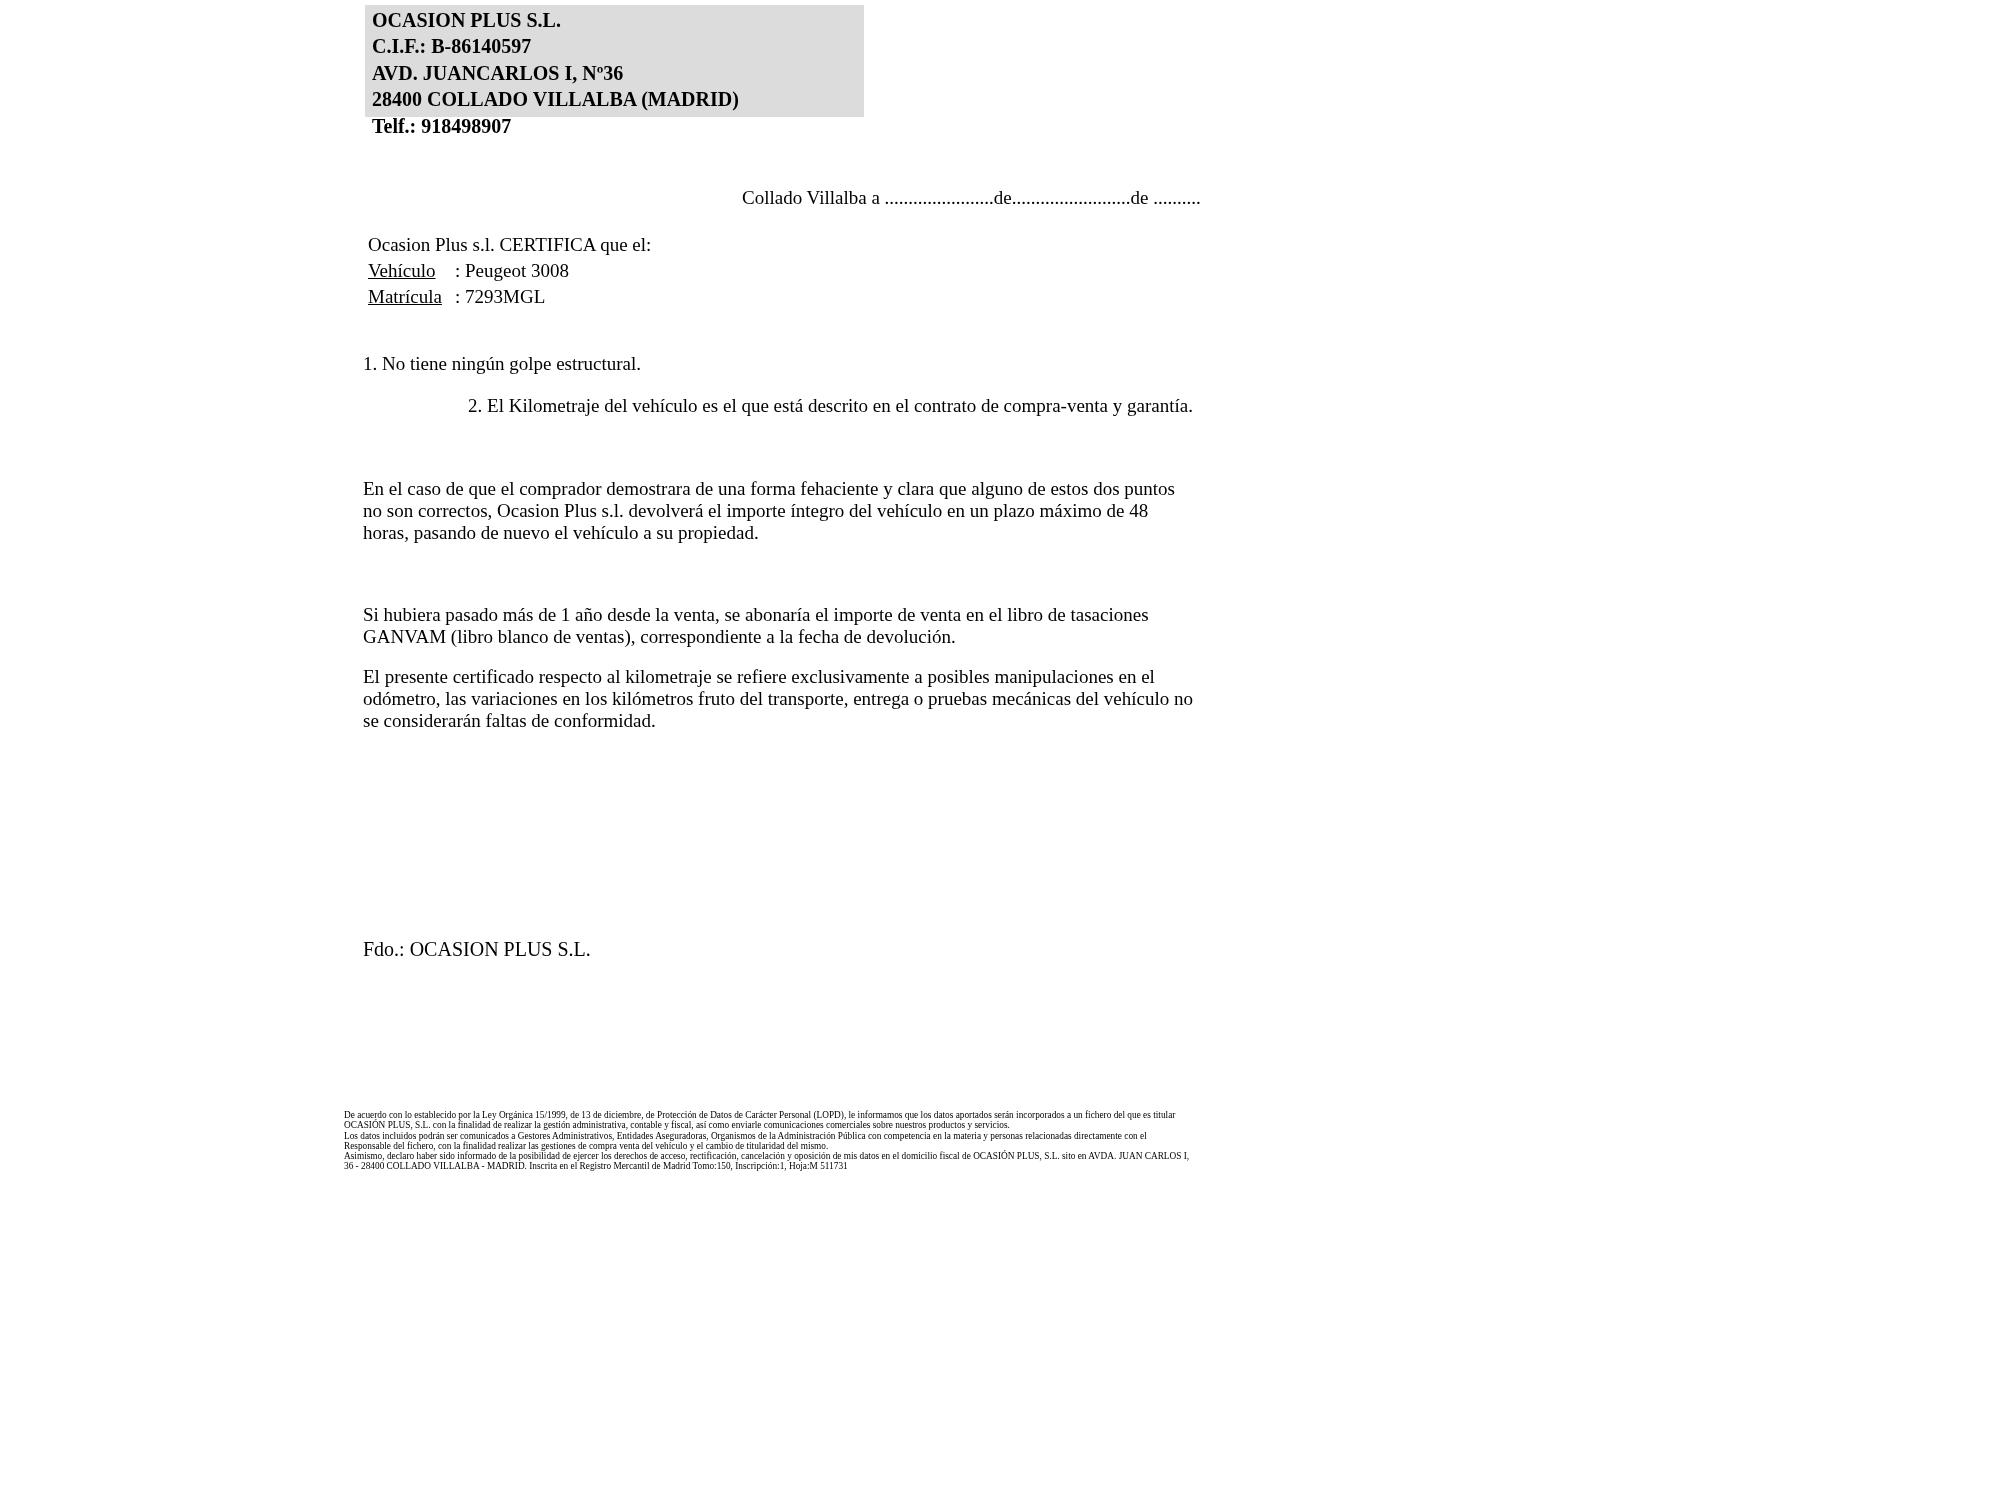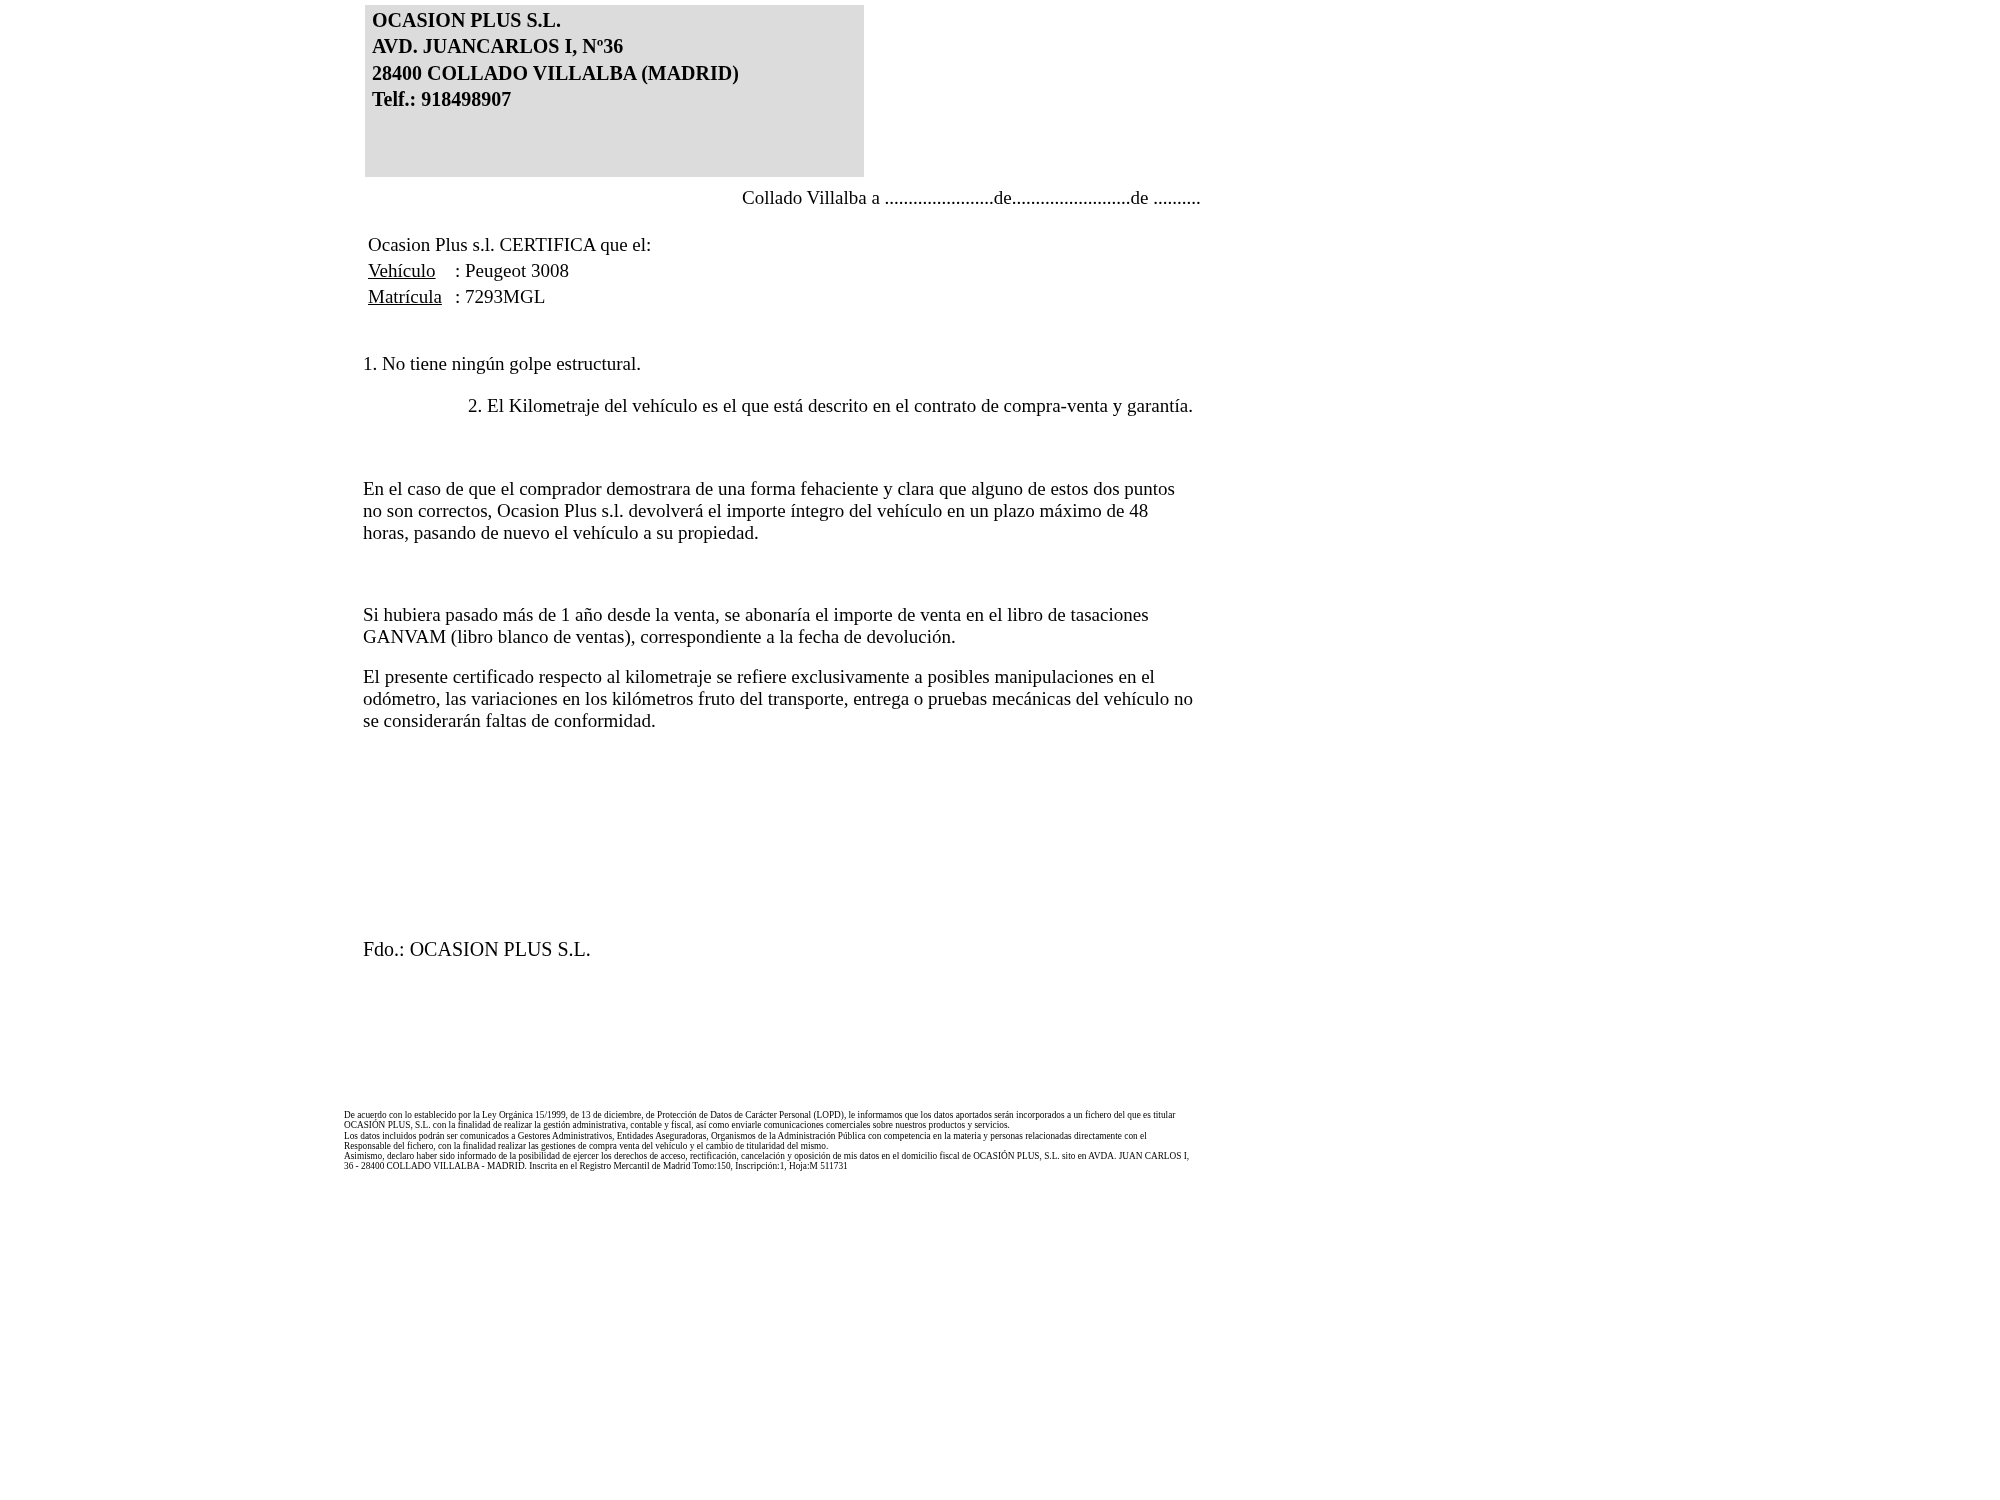--- a/index.html
+++ b/index.html
@@ -12,21 +12,21 @@
     color: #000000;
     overflow: hidden;
   }
   .page { position: absolute; inset: 0; background: #ffffff; }
 
   .company-box {
     position: absolute;
     left: 365px;
     top: 5px;
     width: 499px;
-    height: 172px;
+    height: 112px;
     background: #dcdcdc;
     padding: 2px 0 0 7px;
     font-weight: bold;
     font-size: 20px;
     line-height: 26.4px;
   }
 
   .date-line {
     position: absolute;
     left: 742px;
@@ -69,20 +69,21 @@
     line-height: 10.3px;
   }
 </style>
 </head>
 <body>
 
 <div class="page">
 
   <header class="company-box">
     <div>OCASION PLUS S.L.</div>
+    <div>C.I.F.: B-86140597</div>
     <div>AVD. JUANCARLOS I, Nº36</div>
     <div>28400 COLLADO VILLALBA (MADRID)</div>
     <div>Telf.: 918498907</div>
   </header>
 
   <div class="date-line">Collado Villalba a .......................de.........................de ..........</div>
 
   <section class="cert-block">
     <div>Ocasion Plus s.l. CERTIFICA que el:</div>
     <div><span class="cert-label"><span class="u">Vehículo</span></span><span>: Peugeot 3008</span></div>

